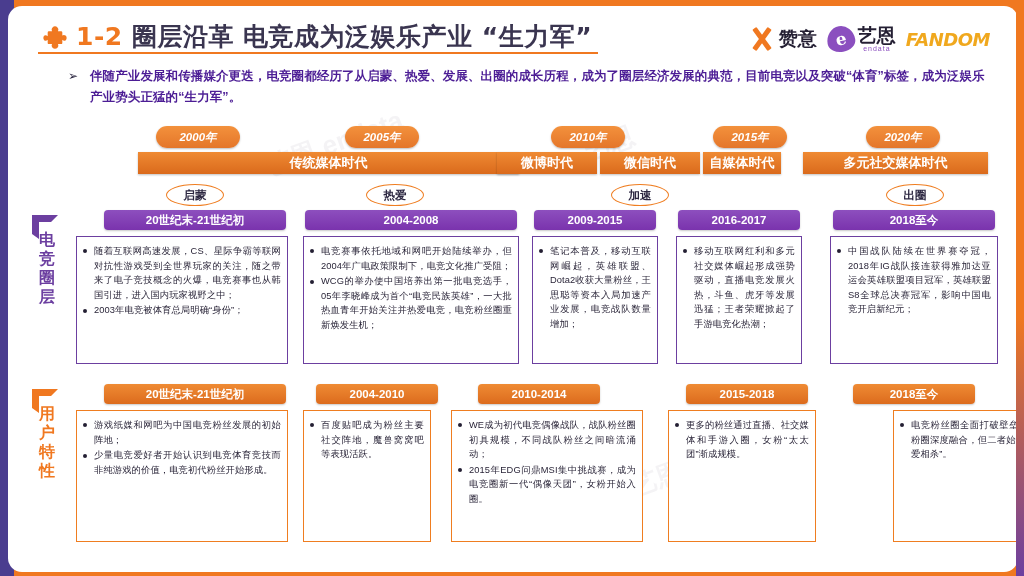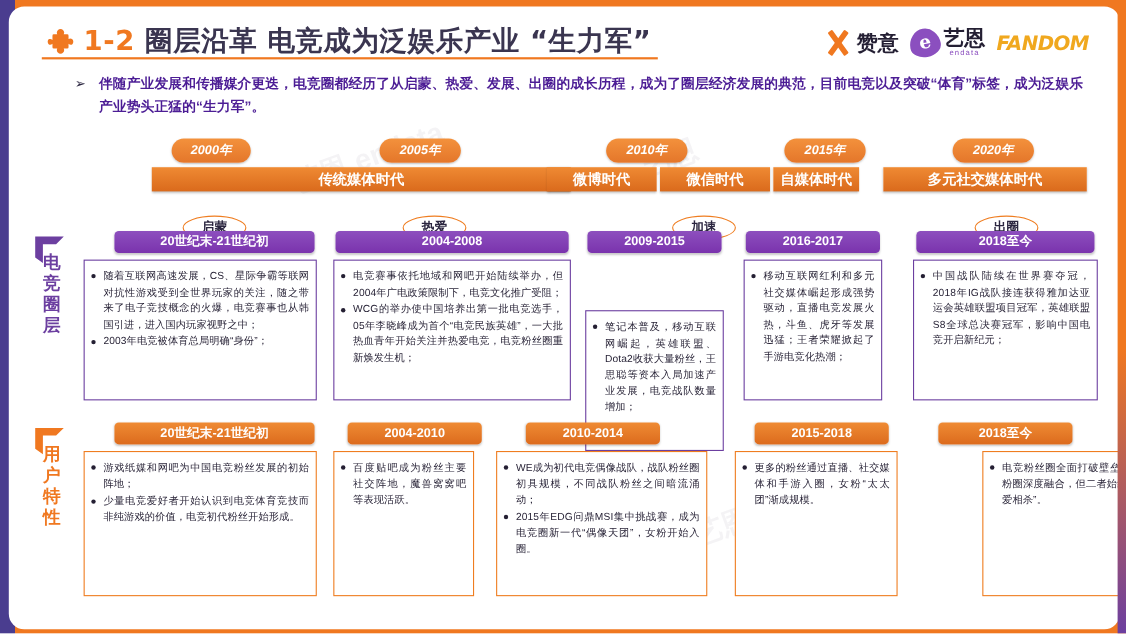--- a/index.html
+++ b/index.html
@@ -97,21 +97,21 @@
   #tl-eras { position:absolute; left:0; top:146px; width:100%; height:22px;}
   .erabar{
     position:absolute; top:0; height:22px; line-height:22px;
     background:linear-gradient(to bottom,#ef8a33,#da6a1c);
     color:#fff; font-size:13px; font-weight:bold; text-align:center;
     box-shadow:0 1px 2px rgba(0,0,0,.25);
     overflow:hidden;
   }
   #tl-stages { position:absolute; left:0; top:174px; width:100%; height:24px;}
   .stagepill{
-    position:absolute; top:16px; height:22px; line-height:20px;
+    position:absolute; top:4px; height:22px; line-height:20px;
     border:1.6px solid #ef7d20; border-radius:50%;
     background:#fff; color:#2b2640; font-size:11.5px; font-weight:bold;
     text-align:center; width:58px;
   }
 
   
   .rowlabel{ position:absolute; width:46px; }
   .flag{
     position:absolute; left:0; top:0; width:30px; height:28px;
   }
@@ -187,21 +187,21 @@
       </div>
     </div>
     <div id="underline"></div>
 
     <div id="lead">
       <span class="arrow">➢</span>
       <p>伴随产业发展和传播媒介更迭，电竞圈都经历了从启蒙、热爱、发展、出圈的成长历程，成为了圈层经济发展的典范，目前电竞以及突破“体育”标签，成为泛娱乐产业势头正猛的“生力军”。</p>
     </div>
 
     <div id="tl-years">
-        <div class="yearpill" style="left: 148px; width: 72px;">2000年</div>
+        <div class="yearpill" style="left: 148px; width: 84px;">2000年</div>
         <div class="yearpill" style="left: 337px; width: 74px;">2005年</div>
         <div class="yearpill" style="left: 543px; width: 74px;">2010年</div>
         <div class="yearpill" style="left: 705px; width: 74px;">2015年</div>
         <div class="yearpill" style="left: 858px; width: 74px;">2020年</div>
       </div>
     <div id="tl-eras">
         <div class="erabar" style="left: 130px; width: 381px;">传统媒体时代</div>
         <div class="erabar" style="left: 489px; width: 100px;">微博时代</div>
         <div class="erabar" style="left: 592px; width: 100px;">微信时代</div>
         <div class="erabar" style="left: 695px; width: 78px;">自媒体时代</div>
@@ -231,21 +231,21 @@
             <li>随着互联网高速发展，CS、星际争霸等联网对抗性游戏受到全世界玩家的关注，随之带来了电子竞技概念的火爆，电竞赛事也从韩国引进，进入国内玩家视野之中；</li>
             <li>2003年电竞被体育总局明确“身份”；</li>
           </ul>
         </div>
         <div class="cbox purple" style="left: 295px; width: 216px; top: 230px; height: 128px;">
           <ul>
             <li>电竞赛事依托地域和网吧开始陆续举办，但2004年广电政策限制下，电竞文化推广受阻；</li>
             <li>WCG的举办使中国培养出第一批电竞选手，05年李晓峰成为首个“电竞民族英雄”，一大批热血青年开始关注并热爱电竞，电竞粉丝圈重新焕发生机；</li>
           </ul>
         </div>
-        <div class="cbox purple" style="left: 524px; width: 126px; top: 230px; height: 128px; margin-top: 46px;">
+        <div class="cbox purple" style="left: 524px; width: 126px; top: 230px; height: 128px;">
           <ul>
             <li>笔记本普及，移动互联网崛起，英雄联盟、Dota2收获大量粉丝，王思聪等资本入局加速产业发展，电竞战队数量增加；</li>
           </ul>
         </div>
         <div class="cbox purple" style="left: 668px; width: 126px; top: 230px; height: 128px;">
           <ul>
             <li>移动互联网红利和多元社交媒体崛起形成强势驱动，直播电竞发展火热，斗鱼、虎牙等发展迅猛；王者荣耀掀起了手游电竞化热潮；</li>
           </ul>
         </div>
         <div class="cbox purple" style="left: 822px; width: 168px; top: 230px; height: 128px;">

